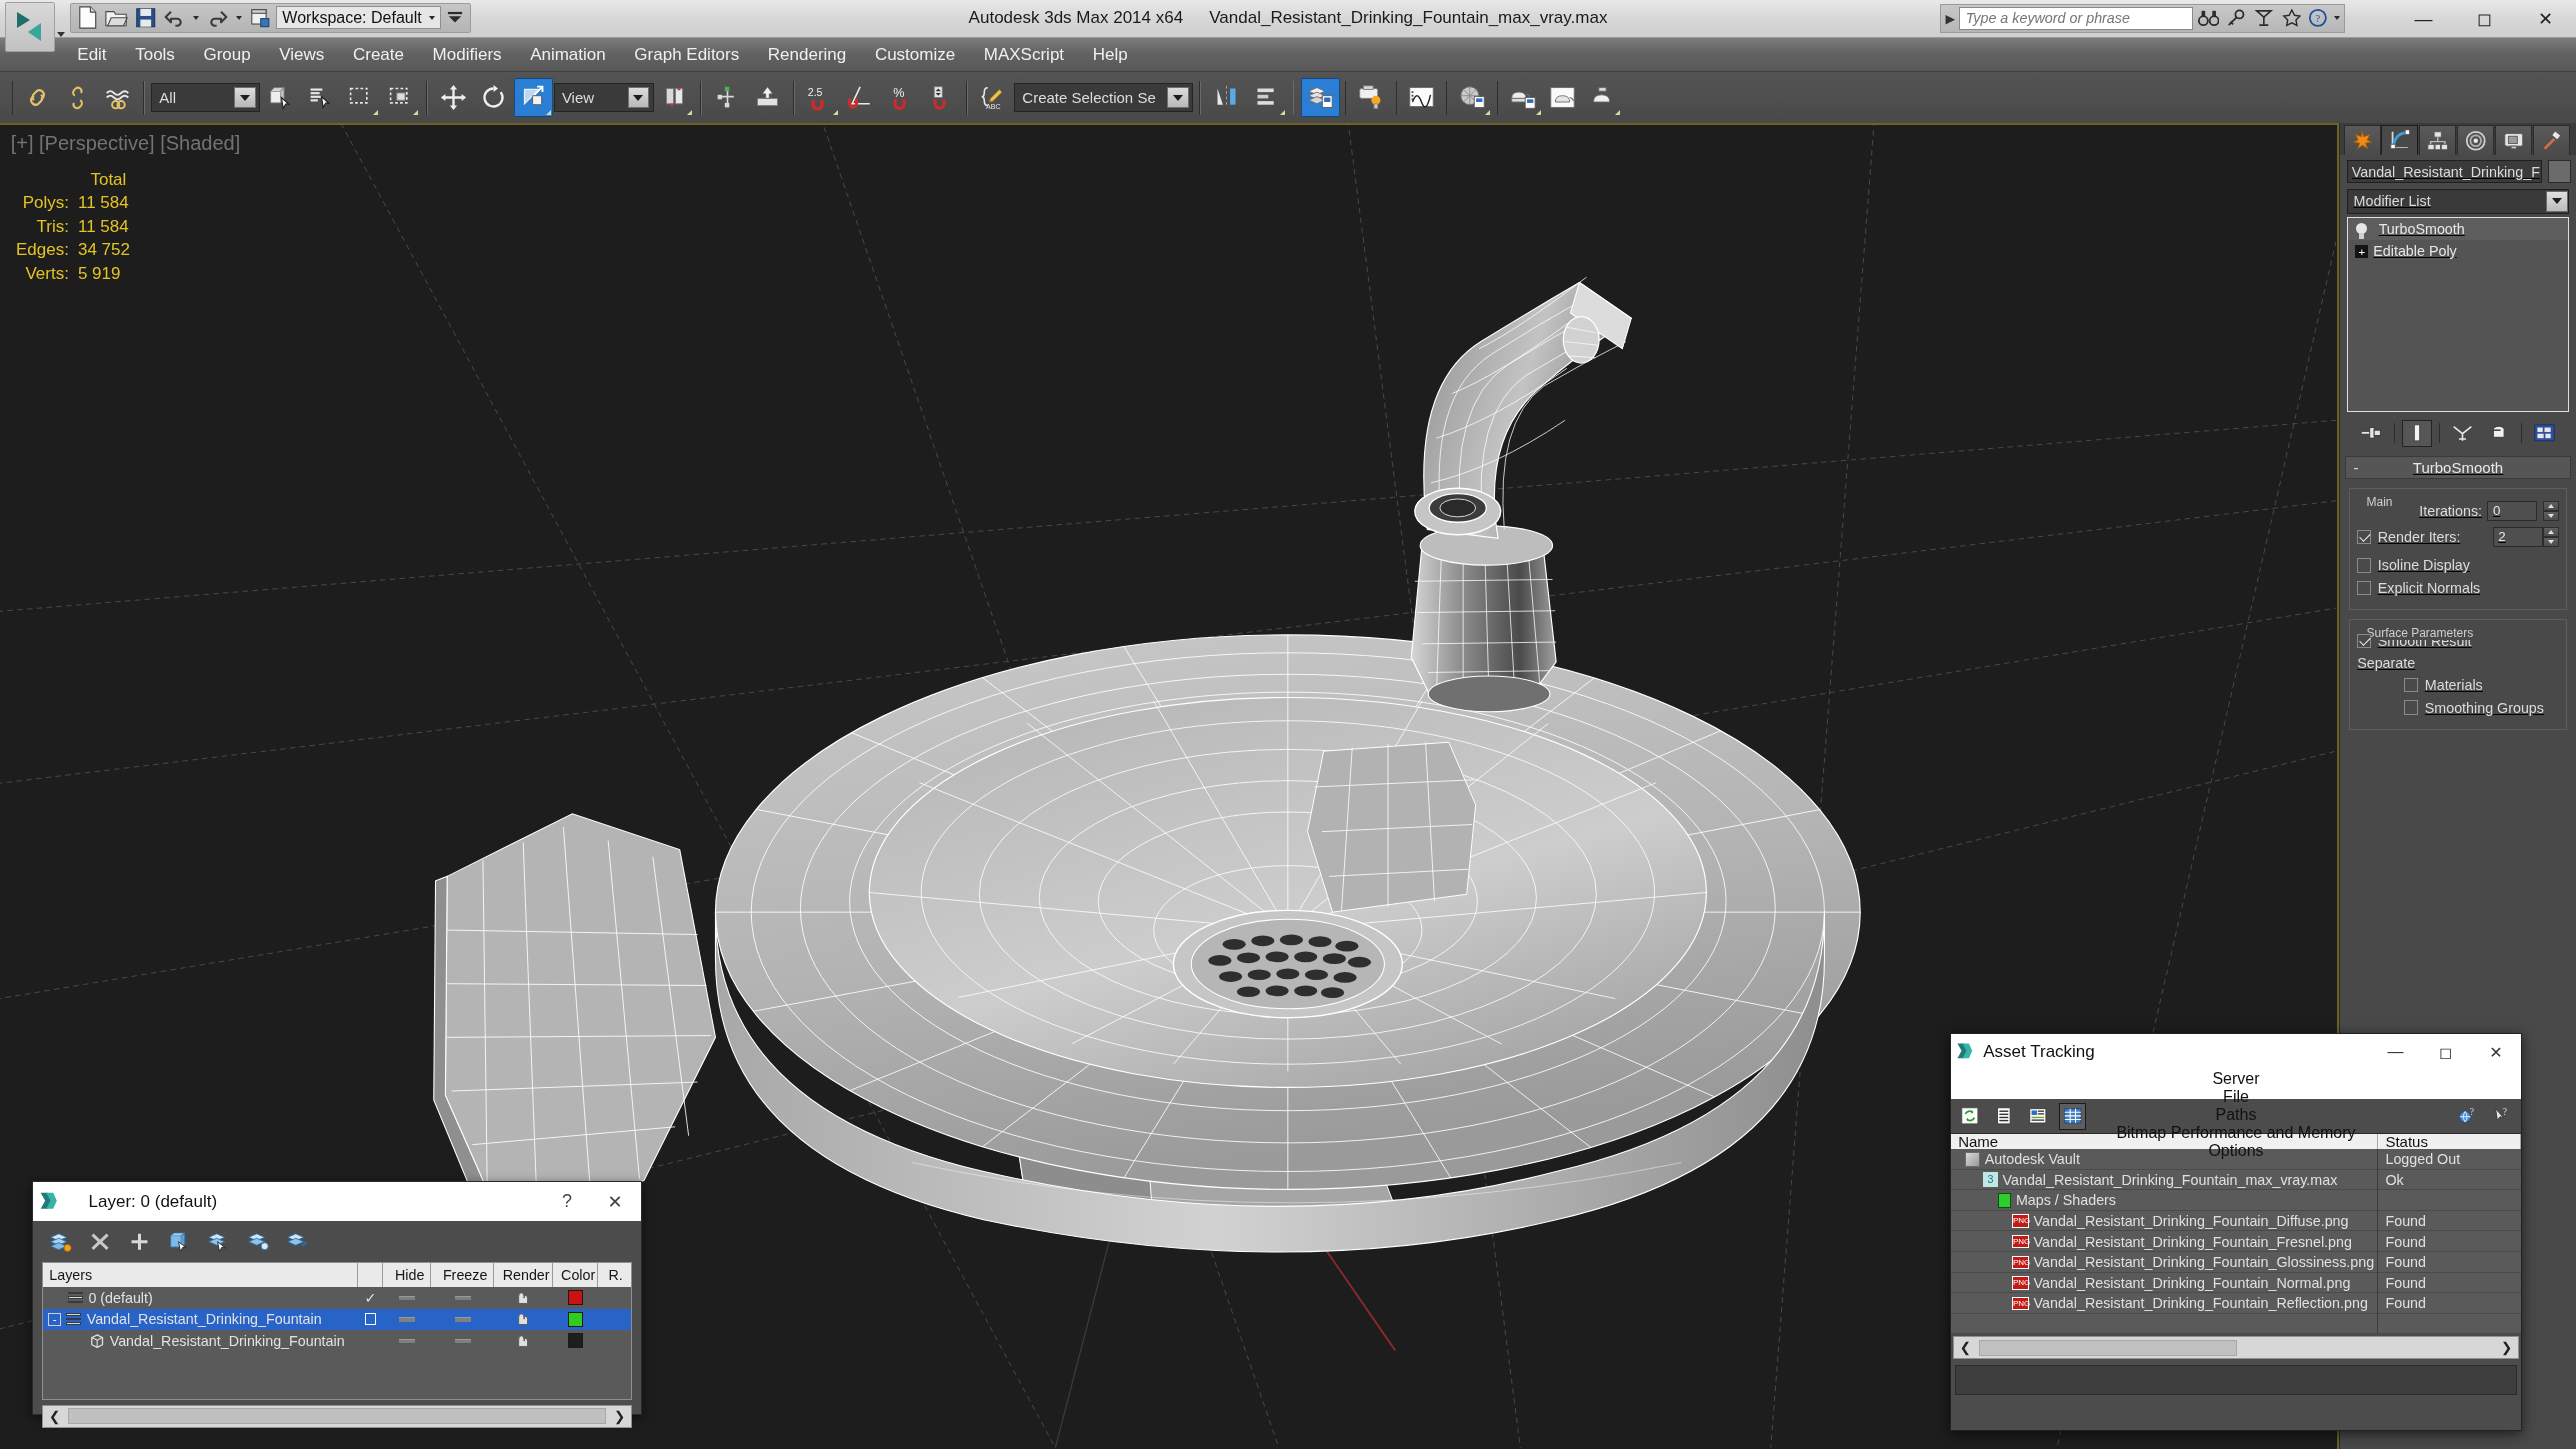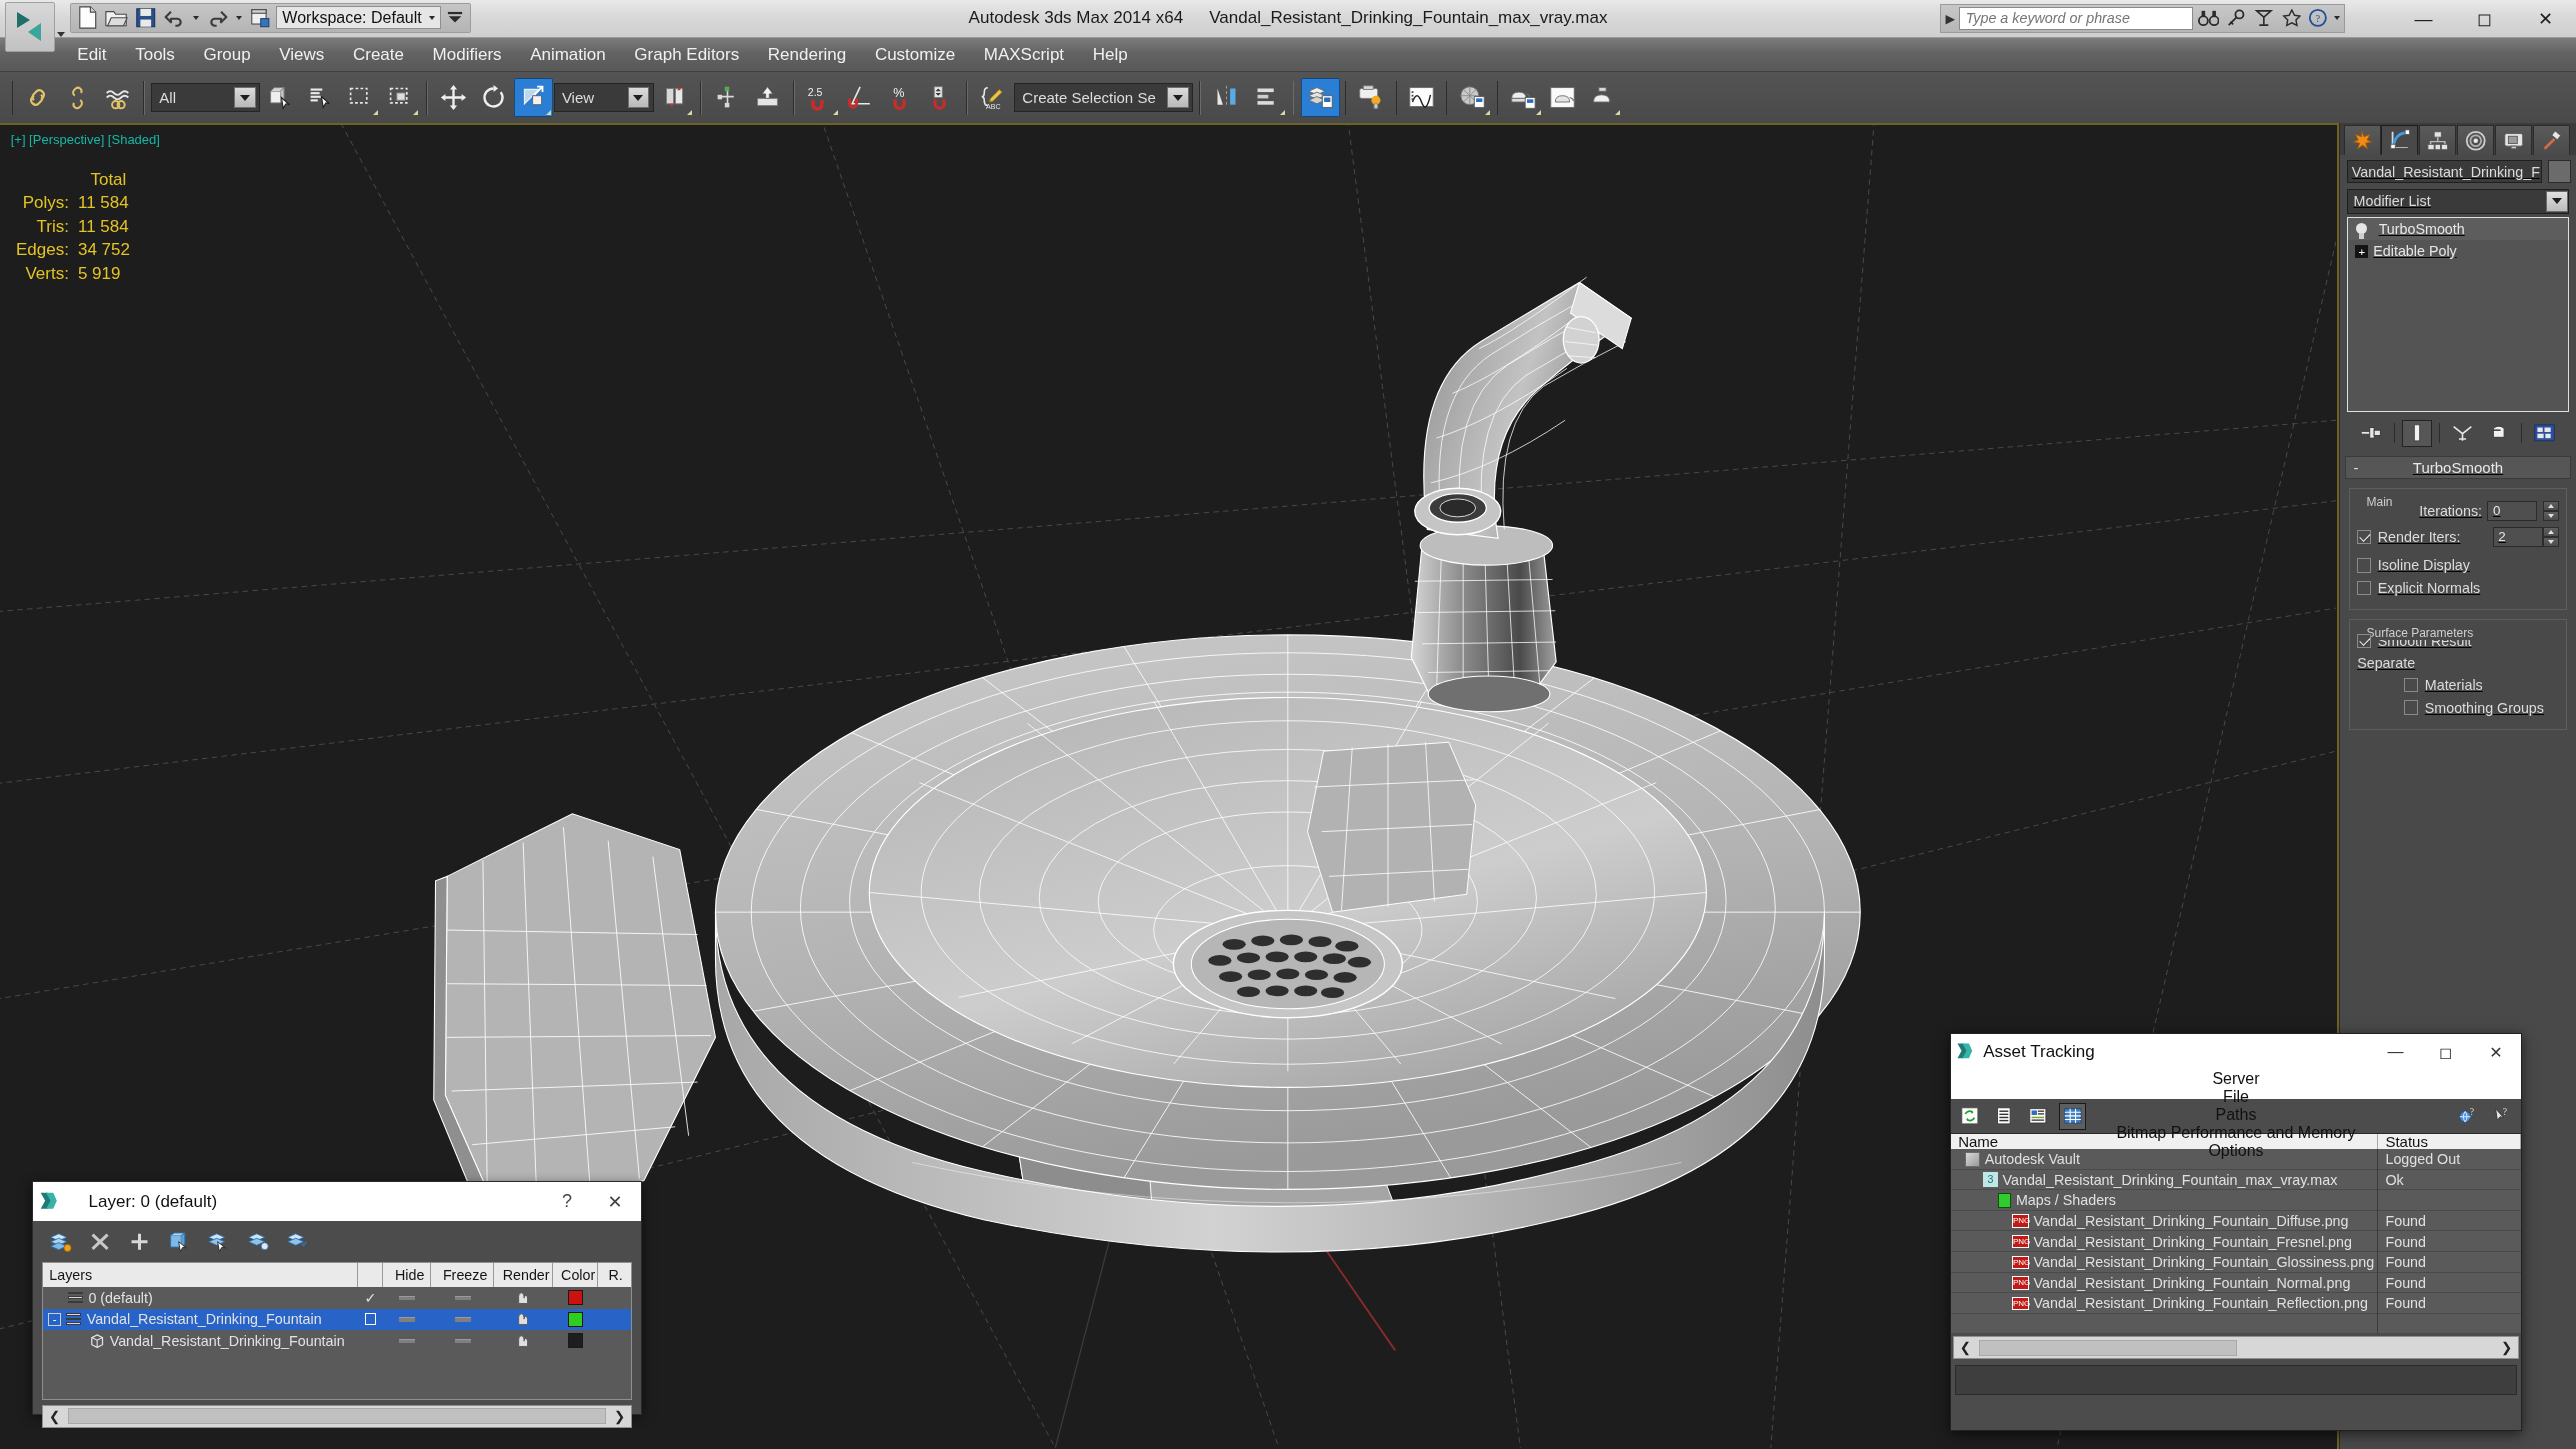--- a/index.html
+++ b/index.html
@@ -122,21 +122,21 @@
   }
   .arrow-dn { width: 0; height: 0; border-left: 5.4px solid transparent; border-right: 5.4px solid transparent; border-top: 6.3px solid #1d1d1d; }
 
   
   .viewport-frame {
     position: absolute; left: 0; top: 123px; width: 2339px; height: 1326px;
     background: #1a1a1a; border-top: 2.7px solid #6e6324; border-right: 2.7px solid #6e6324;
   }
   .viewport { position: absolute; inset: 0; overflow: hidden; background: #1d1d1d; }
   .vp-label {
-    position: absolute; left: 10.7px; top: 7.2px; color: #14b8a6; font-size: 13px;
+    position: absolute; left: 10.7px; top: 7.2px; color: #737373; font-size: 20px;
     font-family: "Liberation Sans", sans-serif; z-index: 5;
   }
   .vp-stats {
     position: absolute; left: 16px; top: 43px; color: #e4c325; font-size: 17px; z-index: 5;
     line-height: 1.38;
   }
   .vp-stats table { border-collapse: collapse; }
   .vp-stats td { padding: 0 5.4px 0 0; color: #e4c325; }
   .vp-stats td.lab { text-align: right; padding-right: 9px; }
   .vp-stats .hdr { padding-left: 12.5px; }

